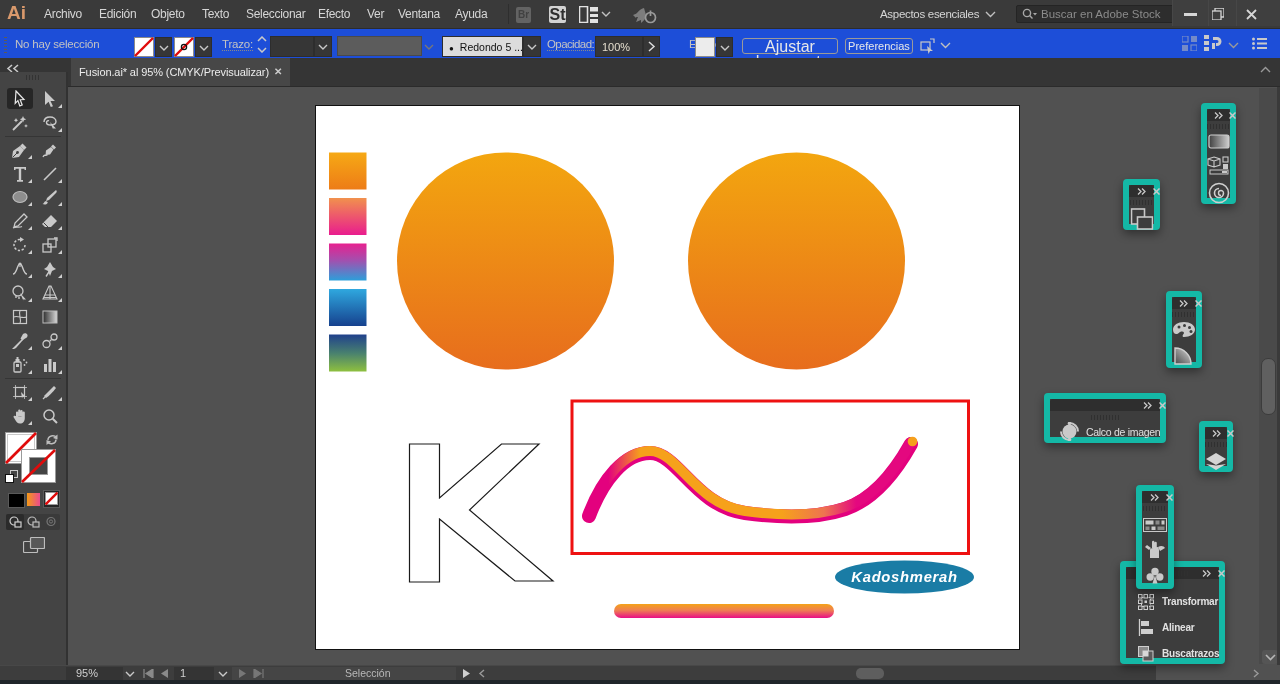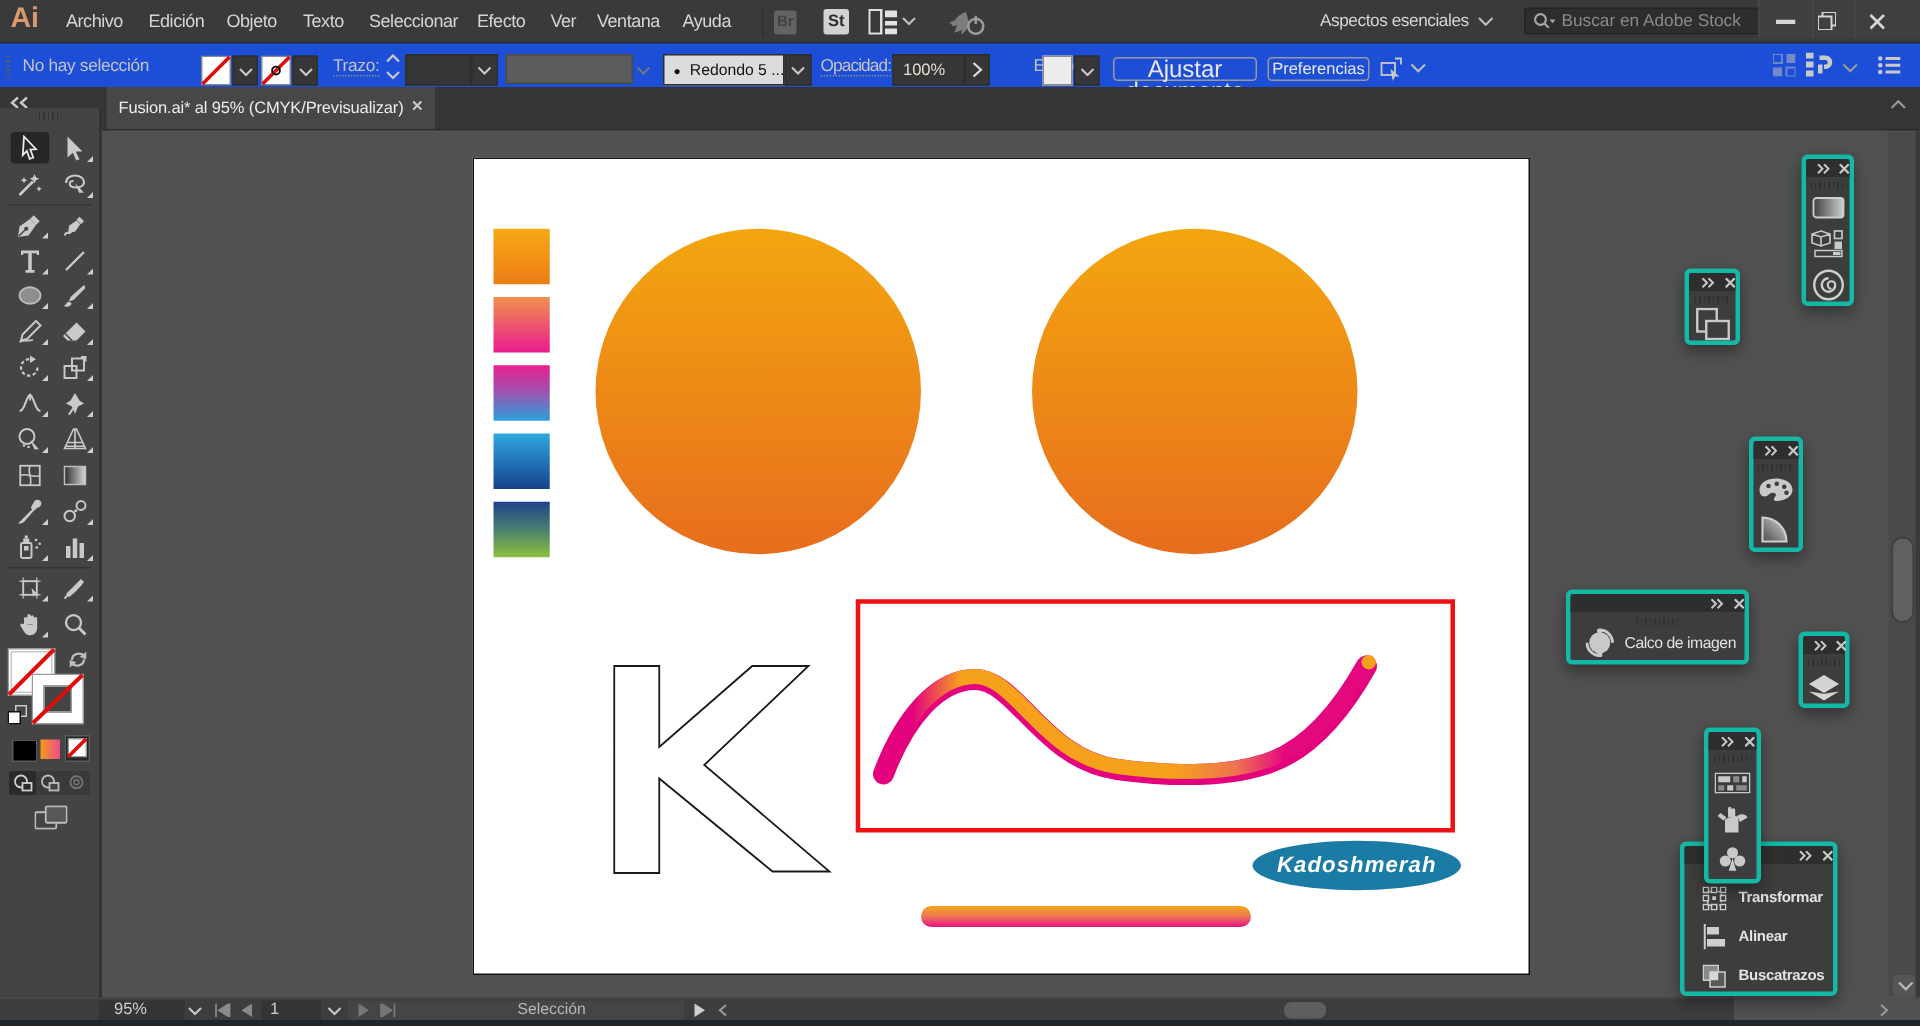--- a/index.html
+++ b/index.html
@@ -23,42 +23,42 @@
 .tool svg{position:absolute;left:50%;top:50%;transform:translate(-50%,-50%)}
 .fly{position:absolute;right:1px;bottom:1px;width:0;height:0;border-left:4px solid transparent;border-bottom:4px solid #cfcfcf}
 
 #canvas{position:absolute;left:68px;top:87px;width:1189px;height:578px;background:#515151}
 #artboard{position:absolute;left:315px;top:105px;width:705px;height:545px;background:#fff;border:1px solid #111;box-sizing:border-box}
 
 #statusbar{position:absolute;left:0;top:665px;width:1156px;height:15px;background:#3d3d3d;border-top:1px solid #484848;box-sizing:border-box}
 #bottomstrip{position:absolute;left:0;top:680px;width:1280px;height:4px;background:#20252a}
 .sfield{position:absolute;background:#343434;font-size:11px;color:#cfcfcf}
 
-.pnl{position:absolute;background:#3d3d3d;border:3px solid #14b8a6;border-radius:4px;box-shadow:0 4px 10px rgba(0,0,0,.4);box-sizing:border-box}
+.pnl{position:absolute;background:#3d3d3d;border:6px solid #14b8a6;border-radius:4px;box-shadow:0 4px 10px rgba(0,0,0,.4);box-sizing:border-box}
 .pnl .hd{position:relative;height:12px;background:#2e2e2e;border-radius:3px 3px 0 0}
 .grip{position:absolute;left:50%;transform:translateX(-50%);height:5px;background:repeating-linear-gradient(90deg,#303030 0 1px,transparent 1px 3px)}
 .picon{position:absolute;left:50%;transform:translateX(-50%)}
 .ptxt{position:absolute;font-size:10px;letter-spacing:-0.2px;font-weight:bold;color:#e2e2e2}
 </style>
 </head><body>
 
 <div id="menubar">
   <div class="mi" style="left:7px;color:#d9996c;font-weight:bold;font-size:19px;line-height:25px;letter-spacing:0">Ai</div>
   <div class="mi" style="left:44px">Archivo</div>
   <div class="mi" style="left:99px">Edición</div>
   <div class="mi" style="left:151px">Objeto</div>
   <div class="mi" style="left:202px">Texto</div>
   <div class="mi" style="left:246px">Seleccionar</div>
   <div class="mi" style="left:318px">Efecto</div>
   <div class="mi" style="left:367px">Ver</div>
   <div class="mi" style="left:398px">Ventana</div>
   <div class="mi" style="left:455px">Ayuda</div>
   <div class="abs" style="left:508px;top:4px;width:1px;height:20px;background:#2e2e2e"></div>
   <div class="abs" style="left:516px;top:7px;width:15px;height:16px;background:#636363;border-radius:2px;color:#414141;font-size:10px;font-weight:bold;text-align:center;line-height:16px">Br</div>
-  <div class="abs" style="left:549px;top:6px;width:17px;height:17px;background:#d2d2d2;border-radius:2px;color:#2e2e2e;font-size:11px;font-weight:bold;text-align:center;line-height:17px">St</div>
+  <div class="abs" style="left:549px;top:6px;width:17px;height:17px;background:#d2d2d2;border-radius:2px;color:#2e2e2e;font-size:16px;font-weight:bold;text-align:center;line-height:17px">St</div>
   <svg class="abs" style="left:579px;top:6px" width="19" height="17">
       <rect x="0.5" y="0.5" width="8" height="16" fill="none" stroke="#e2e2e2" stroke-width="1.6"></rect>
       <rect x="11" y="1" width="8" height="4.5" fill="#e2e2e2"></rect>
       <rect x="11" y="8" width="8" height="3" fill="#e2e2e2"></rect>
       <rect x="11" y="13" width="8" height="4" fill="#e2e2e2"></rect>
     </svg>
   <svg class="abs" style="left:601px;top:11px" width="10" height="6">
       <path d="M1,1 L5,5 L9,1" stroke="#c0c0c0" stroke-width="1.4" fill="none"></path>
     </svg>
   <svg class="abs" style="left:632px;top:5px" width="26" height="20">

